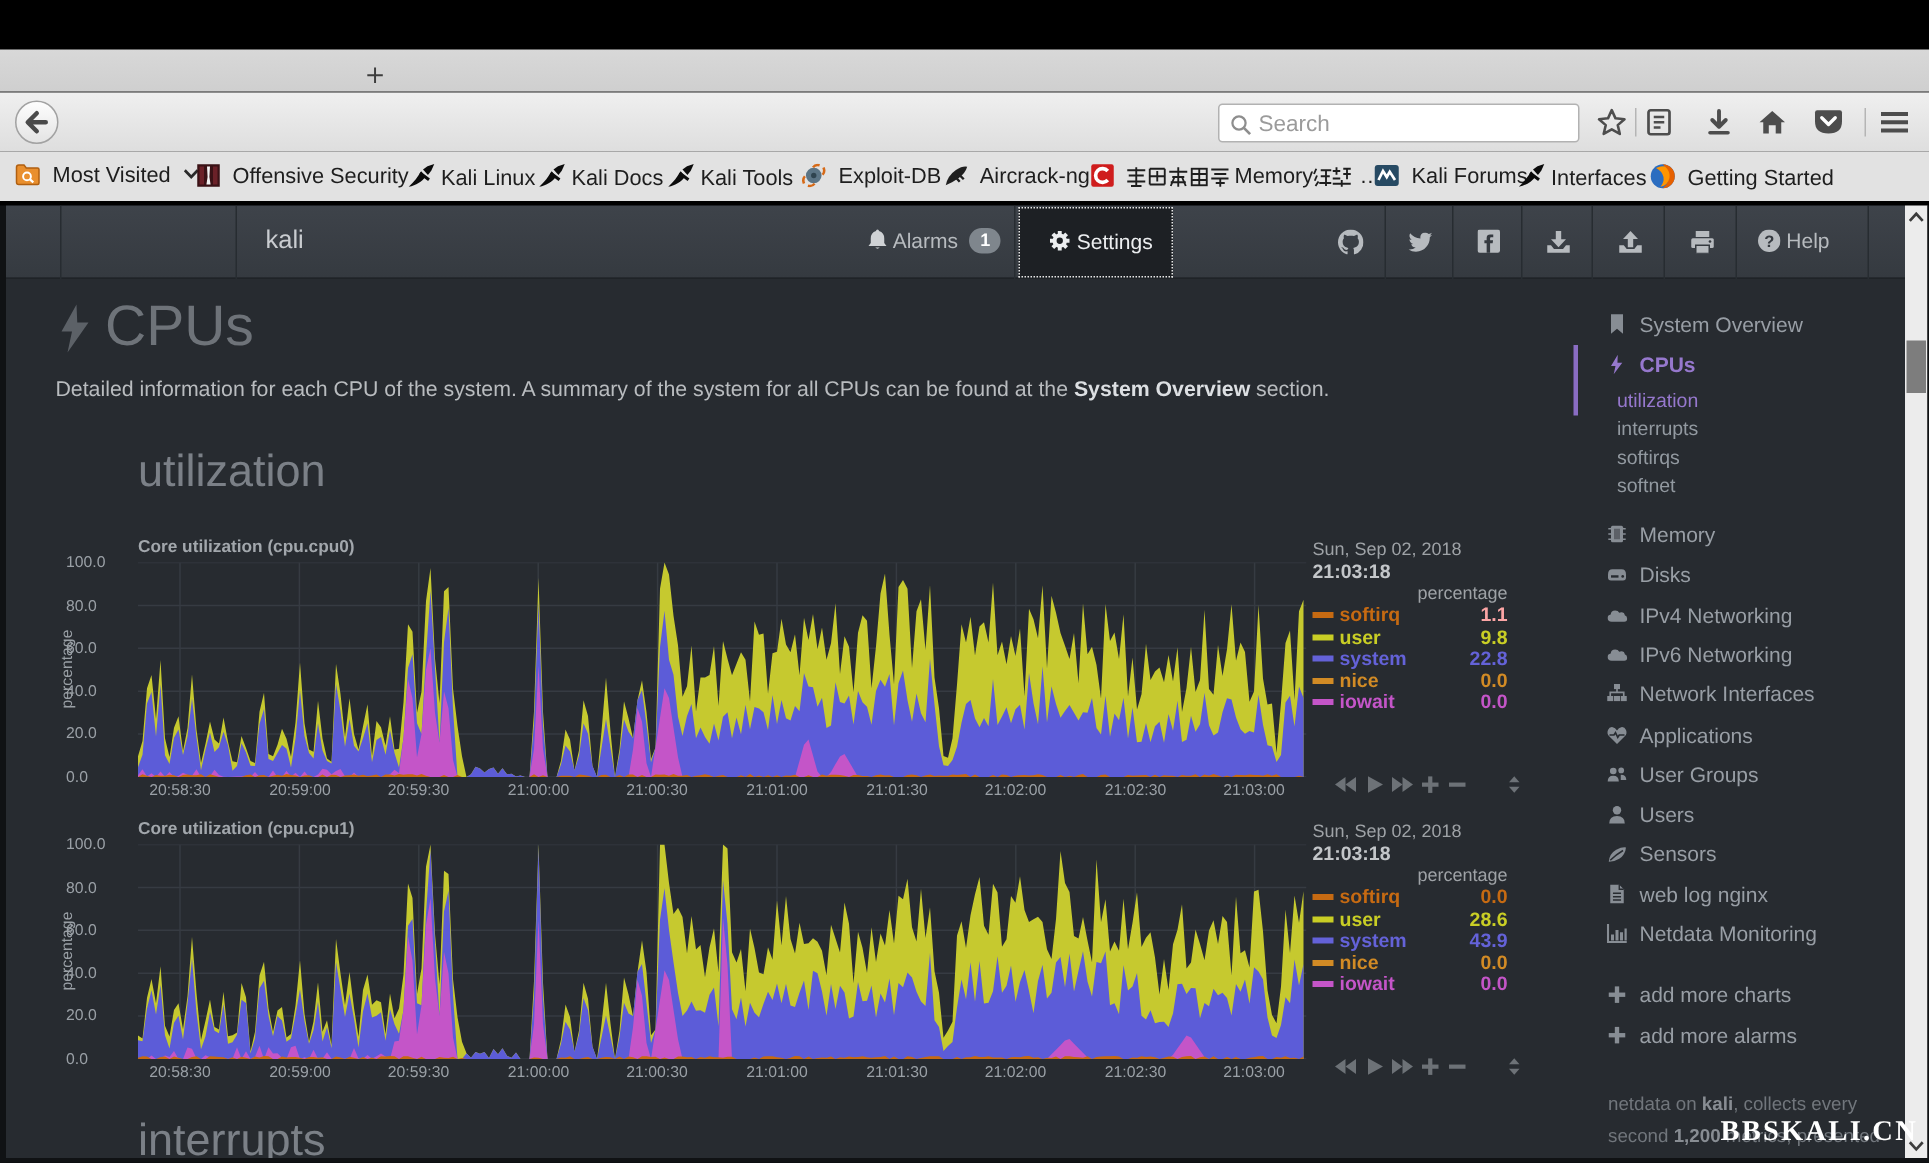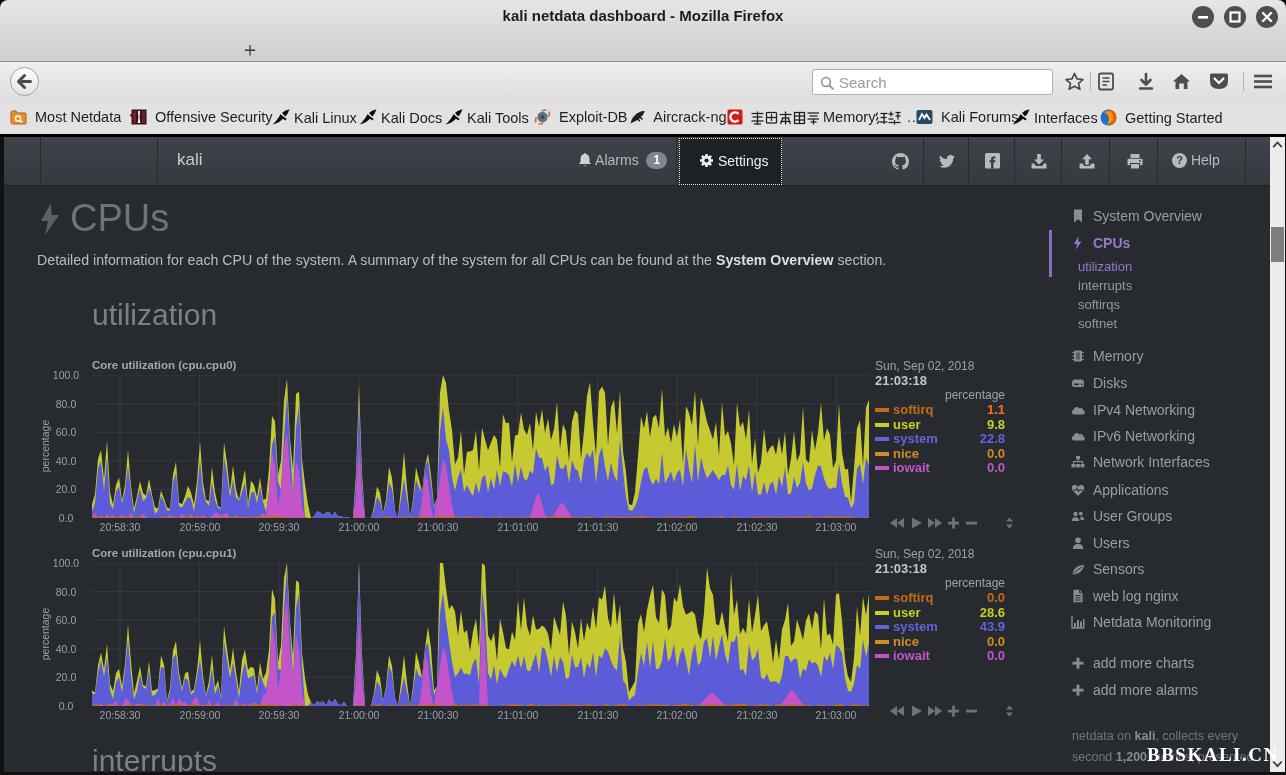--- a/index.html
+++ b/index.html
@@ -36,21 +36,21 @@
 .ndcell .lbl{position:absolute;top:15px;white-space:nowrap}
 .vsep{position:absolute;top:0;width:1px;height:49px;background:#272c31}
 #settingsbox{position:absolute;left:675px;top:1px;width:103px;height:47px;background:#1d2024;border:1px dotted #e8e8e8}
 
 #pgmain{position:absolute;left:0;top:49px;width:1266px;height:586px}
 #cpus-h{position:absolute;left:66px;top:11px;font-size:38px;color:#6e7379}
 #desc{position:absolute;left:33px;top:66px;font-size:14.2px;color:#b9bcbf}
 #desc b{color:#dcdfe2;font-weight:bold}
 .sect{position:absolute;font-size:30px;color:#7b8087}
 .ctitle{position:absolute;font-size:11.5px;font-weight:bold;color:#a2a7ac}
-.ylab{position:absolute;width:44px;text-align:center;font-size:10.5px;color:#9aa0a6}
+.ylab{position:absolute;width:44px;text-align:left;font-size:10.5px;color:#9aa0a6}
 .xlab{position:absolute;width:60px;text-align:center;font-size:10.5px;color:#9aa0a6}
 .pclab{position:absolute;font-size:10.5px;color:#9aa0a6;transform:rotate(-90deg);transform-origin:center}
 .ldate{position:absolute;font-size:12px;color:#9ea2a6;white-space:nowrap}
 .ltime{position:absolute;font-size:13px;font-weight:bold;color:#c3c6c9}
 .lunits{position:absolute;width:130px;text-align:right;font-size:12px;color:#9ea2a6}
 .lrow{position:absolute;font-size:13px;font-weight:bold;white-space:nowrap}
 .lrow .sw{display:inline-block;width:14px;height:4px;margin-right:4px;vertical-align:2px}
 .lval{position:absolute;width:70px;text-align:right;font-size:13px;font-weight:bold}
 
 #sidebar{position:absolute;left:1045px;top:49px;width:221px;height:586px}
@@ -62,38 +62,20 @@
 #sbfoot{position:absolute;left:23px;top:540px;width:185px;font-size:12.5px;color:#71767c;line-height:21px}
 #sbfoot b{color:#888d93}
 
 #scrollbar{position:absolute;left:1270px;top:137px;width:15px;height:635px;background:#ececec}
 #scrollbar .thumb{position:absolute;left:1px;top:90px;width:13px;height:35px;background:#7d7d7d}
 #rightborder{position:absolute;left:1285px;top:137px;width:1px;height:638px;background:#101214}
 #watermark{position:absolute;left:1147px;top:744px;width:140px;font-family:"Liberation Serif",serif;font-size:19px;font-weight:bold;color:#fff;letter-spacing:1.5px;white-space:nowrap;z-index:50}
 </style></head>
 <body>
 <div id="win">
-<div id="titlebar">
-  <div class="title">kali netdata dashboard - Mozilla Firefox</div>
-  <div class="winbtn" style="left:1192px">
-        <svg width="22" height="22">
-          <rect x="6" y="10" width="10" height="2.6" fill="#fff"></rect>
-        </svg>
-      </div>
-  <div class="winbtn" style="left:1224px">
-        <svg width="22" height="22">
-          <rect x="6.5" y="6.5" width="9" height="9" fill="none" stroke="#fff" stroke-width="2.2"></rect>
-        </svg>
-      </div>
-  <div class="winbtn" style="left:1256px">
-        <svg width="22" height="22">
-          <path d="M7 7 L15 15 M15 7 L7 15" stroke="#fff" stroke-width="2.4" stroke-linecap="round"></path>
-        </svg>
-      </div>
-</div>
 <div id="tabstrip">
   <span id="newtab">＋</span>
 </div>
 <div id="ffnav">
   <div id="backbtn"><svg width="27" height="27" viewBox="0 0 27 27">
           <path d="M13.5 7.5 L7.5 13.5 L13.5 19.5 M8.5 13.5 L19.5 13.5" fill="none" stroke="#4a4a4a" stroke-width="3" stroke-linecap="round" stroke-linejoin="round"></path>
         </svg></div>
   <div id="searchbar">
     <svg style="position:absolute;left:7px;top:6px" width="15" height="15" viewBox="0 0 15 15">
           <circle cx="6" cy="6" r="4.4" fill="none" stroke="#8e8e8e" stroke-width="1.5"></circle>
@@ -131,21 +113,21 @@
         </g>
       </svg>
 </div>
 <div id="bmbar">
   <div class="bm" style="left:10px">
     <svg width="17" height="15" viewBox="0 0 17 15">
           <path d="M1 2.5 Q1 1 2.5 1 L6 1 L7.5 3 L15 3 Q16 3 16 4 L16 13 Q16 14 15 14 L2.5 14 Q1 14 1 12.5 Z" fill="#e98f2e" stroke="#b05f10" stroke-width="1"></path>
           <circle cx="8" cy="8.6" r="2.6" fill="none" stroke="#fff" stroke-width="1.3"></circle>
           <line x1="10" y1="10.6" x2="12.2" y2="12.6" stroke="#fff" stroke-width="1.5"></line>
         </svg>
-    <span>Most Netdata</span>
+    <span>Most Visited</span>
     <svg width="11" height="8" viewBox="0 0 11 8" style="margin-left:4px;vertical-align:1px">
           <path d="M1.2 1.5 L5.5 6 L9.8 1.5" fill="none" stroke="#2a2a2a" stroke-width="1.8"></path>
         </svg>
   </div>
   <div class="bm" style="left:131px">
     <svg width="16" height="16" viewBox="0 0 16 16">
           <rect x="0.5" y="0.5" width="15" height="15" fill="#3a1216"></rect>
           <rect x="2" y="2" width="3" height="12" fill="#6b2128"></rect>
           <rect x="11" y="2" width="3" height="12" fill="#6b2128"></rect>
           <path d="M7 2 L9 2 L8.6 9 L9.4 14 L6.6 14 L7.4 9 Z" fill="#f3f3f3"></path>
@@ -392,21 +374,21 @@
         <div class="xlab" style="left:404px;top:335px">21:00:30</div>
         <div class="xlab" style="left:484px;top:335px">21:01:00</div>
         <div class="xlab" style="left:564px;top:335px">21:01:30</div>
         <div class="xlab" style="left:643px;top:335px">21:02:00</div>
         <div class="xlab" style="left:723px;top:335px">21:02:30</div>
         <div class="xlab" style="left:802px;top:335px">21:03:00</div>
         <div class="ldate" style="left:871px;top:173px">Sun, Sep 02, 2018</div>
         <div class="ltime" style="left:871px;top:187px">21:03:18</div>
         <div class="lunits" style="left:871px;top:202px">percentage</div>
         <div class="lrow" style="left:871px;top:216.0px;color:#c66a12"><span class="sw" style="background:#c66a12"></span>softirq</div>
-        <div class="lval" style="left:931px;top:216.0px;color:#f97316">1.1</div>
+        <div class="lval" style="left:931px;top:216.0px;color:#fca5a5">1.1</div>
         <div class="lrow" style="left:871px;top:230.5px;color:#c9ce25"><span class="sw" style="background:#c9ce25"></span>user</div>
         <div class="lval" style="left:931px;top:230.5px;color:#c9ce25">9.8</div>
         <div class="lrow" style="left:871px;top:245.0px;color:#6462d8"><span class="sw" style="background:#6462d8"></span>system</div>
         <div class="lval" style="left:931px;top:245.0px;color:#6462d8">22.8</div>
         <div class="lrow" style="left:871px;top:259.5px;color:#d28b25"><span class="sw" style="background:#d28b25"></span>nice</div>
         <div class="lval" style="left:931px;top:259.5px;color:#d28b25">0.0</div>
         <div class="lrow" style="left:871px;top:274.0px;color:#c455c8"><span class="sw" style="background:#c455c8"></span>iowait</div>
         <div class="lval" style="left:931px;top:274.0px;color:#c455c8">0.0</div>
         <svg style="position:absolute;left:884px;top:330px" width="130" height="14" viewBox="0 0 130 14">
           <g fill="#6d7277">

